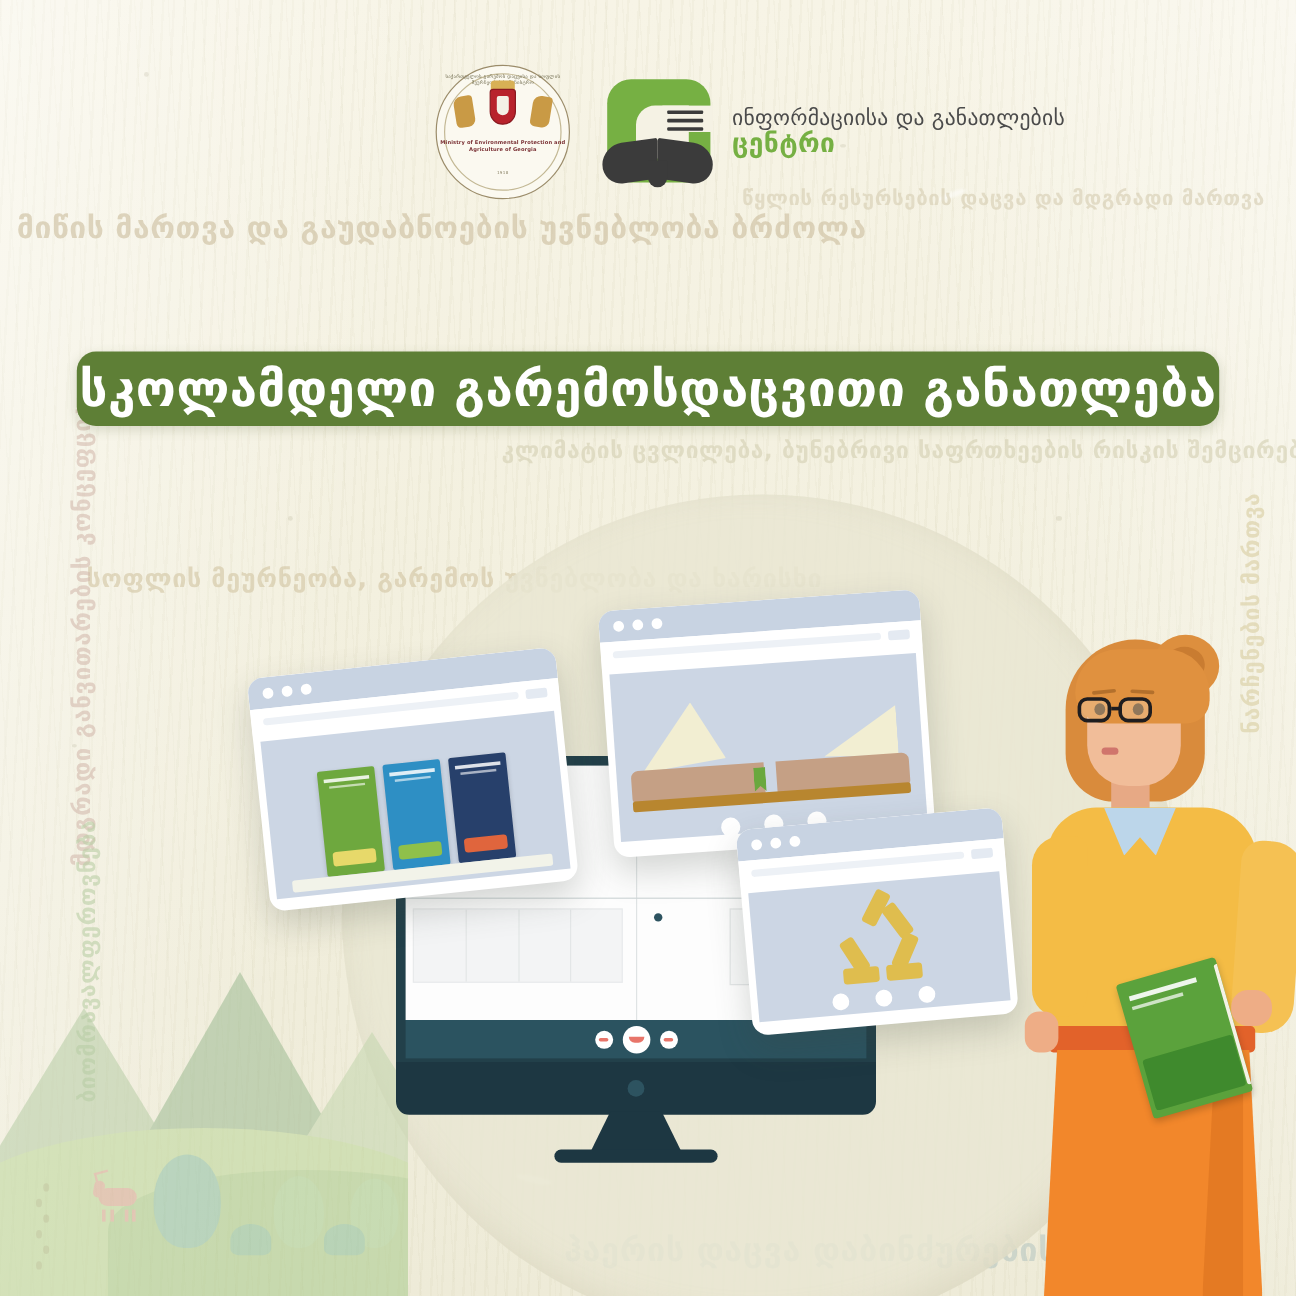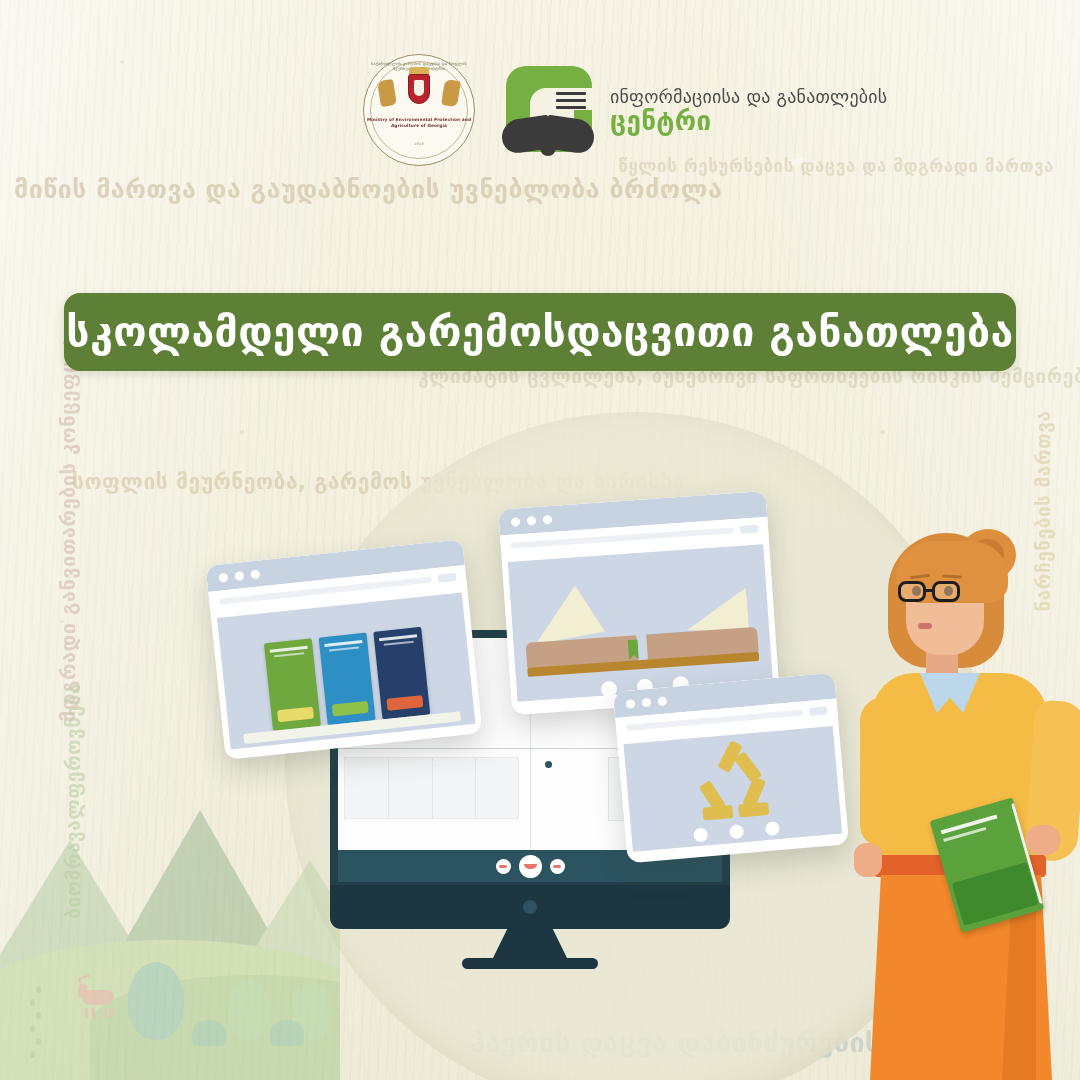--- a/index.html
+++ b/index.html
@@ -109,29 +109,29 @@
   }
   .eiec-mark .bookl { left:2px;  border-radius:26px 4px 0 30px; transform:skewY(-8deg); }
   .eiec-mark .bookr { right:2px; border-radius:4px 26px 30px 0; transform:skewY(8deg); }
   .eiec-mark .spine {
     position:absolute; left:50%; bottom:2px; transform:translateX(-50%);
     width:16px; height:22px; background:#3b3b3b; border-radius:0 0 9px 9px;
   }
   .eiec-txt { line-height:1.08; }
   .eiec-txt .l1 { font-size:26px; font-weight:700; color:#76b043; letter-spacing:.3px; }
   .eiec-txt .l2 { font-size:18px; font-weight:400; color:#4b4b4b; letter-spacing:.2px; margin-top:2px; }
-  .eiec-txt .l3 { font-size:26px; font-weight:700; color:#76b043; letter-spacing:.3px; margin-top:1px; }
+  .eiec-txt .l3 { font-size:22px; font-weight:700; color:#76b043; letter-spacing:.3px; margin-top:1px; }
 
   
   .kicker {
     position:absolute; top:233px; left:0; width:1080px; text-align:center;
     font-size:44px; font-weight:700; color:#4f7a2a; letter-spacing:1px;
   }
   .banner {
-    position:absolute; top:293px; left:64px; width:952px; height:78px;
+    position:absolute; top:293px; left:64px; width:952px; height:62px;
     background:#5e7f36; border-radius:16px;
     display:flex; align-items:center; justify-content:center;
     box-shadow:0 3px 10px rgba(70,90,40,.18);
   }
   .banner span { font-size:41px; font-weight:700; color:#ffffff; letter-spacing:.4px; }
 
   
   .bigcircle {
     position:absolute; left:285px; top:412px; width:700px; height:700px;
     border-radius:50%; background:#e9e6d2; opacity:.85;

